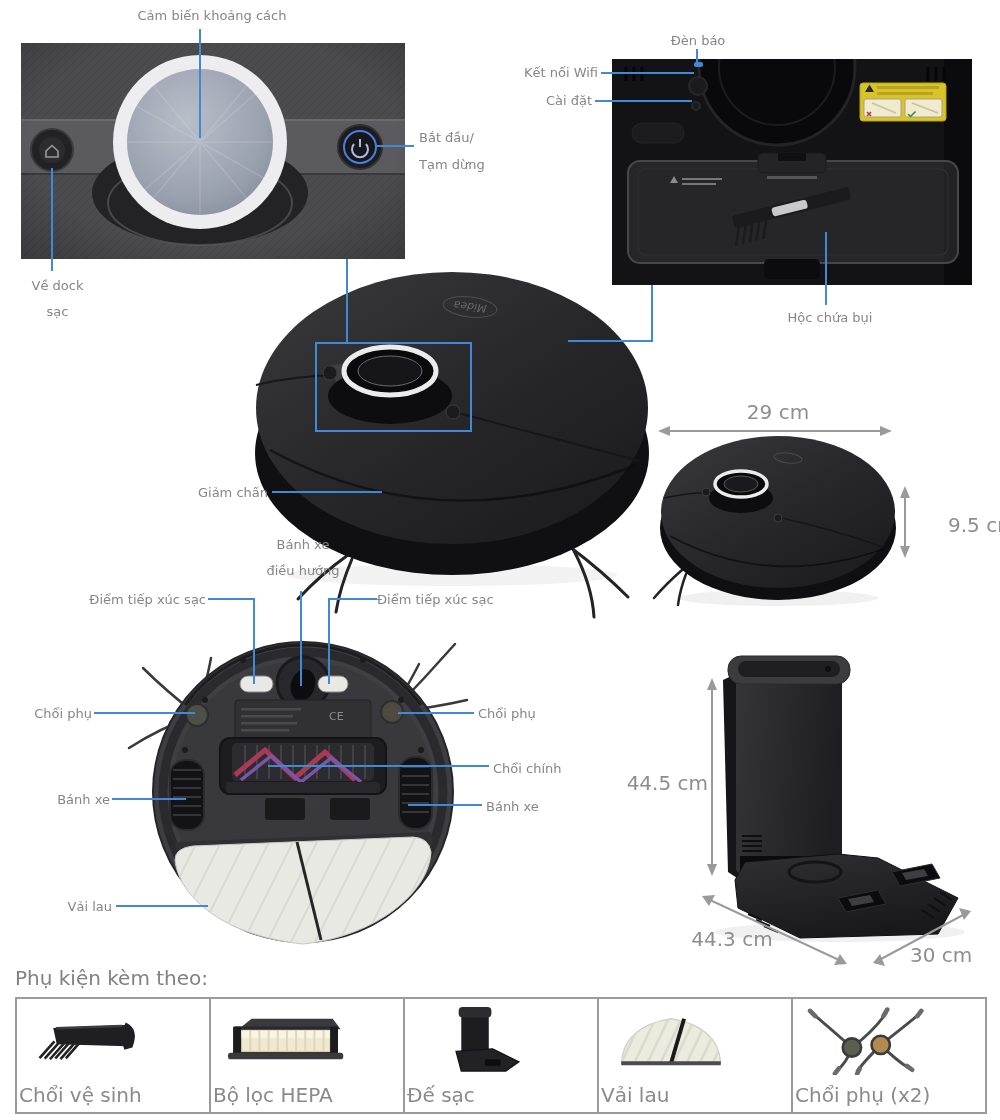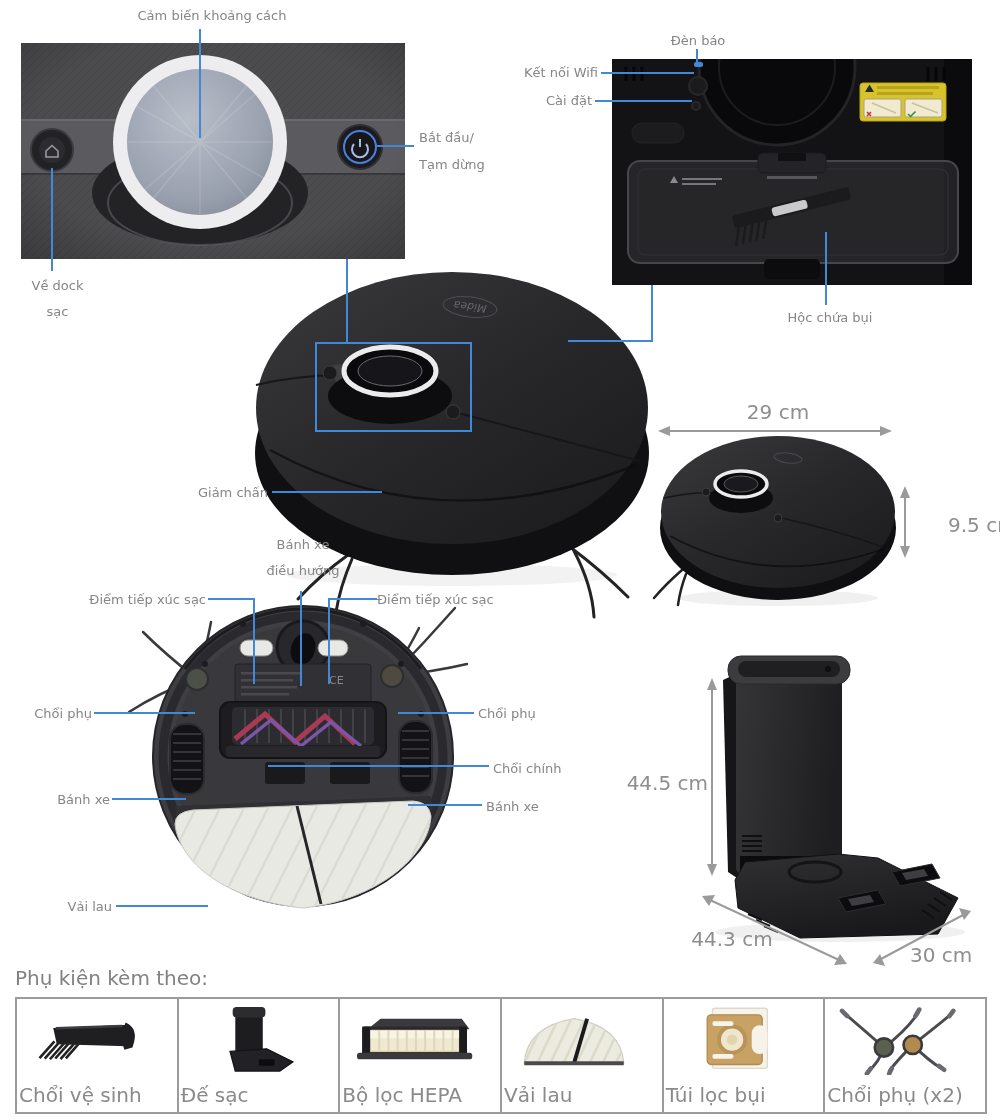--- a/index.html
+++ b/index.html
@@ -215,21 +215,21 @@
     <polygon points="2,7 14,2 14,12" fill="#9a9a9a"></polygon>
       <polygon points="236,7 224,2 224,12" fill="#9a9a9a"></polygon>
   </svg>
   <div class="lbl dim" style="left:912px;top:512px;width:80px;margin-left:36px;">9.5 cm</div>
   <svg class="abs" style="left:898px;top:484px;" width="14" height="76">
     <line x1="7" y1="10" x2="7" y2="66" stroke="#9a9a9a" stroke-width="2"></line>
     <polygon points="7,2 2,14 12,14" fill="#9a9a9a"></polygon>
       <polygon points="7,74 2,62 12,62" fill="#9a9a9a"></polygon>
   </svg>
 
-  <div class="photo" style="left:115px;top:594px;width:360px;height:320px;">
+  <div class="photo" style="left:115px;top:630px;width:360px;height:320px;">
     <svg width="360" height="320" viewBox="0 0 360 320">
       <defs>
         <radialGradient id="udg" cx="0.5" cy="0.45" r="0.75">
           <stop offset="0" stop-color="#46464a"></stop>
             <stop offset="0.8" stop-color="#3c3c40"></stop>
             <stop offset="1" stop-color="#2e2e32"></stop>
         </radialGradient>
         <clipPath id="clothClip">
           <path d="M60,230 Q60,218 78,216 L298,207 Q314,208 316,222 C314,262 262,306 188,314 C110,306 64,268 60,230 Z"></path>
         </clipPath>
@@ -406,73 +406,61 @@
             <path d="M24,32 l-10,14 M28,32 l-10,14 M32,32 l-10,14 M36,31 l-10,14 M40,31 l-10,14 M44,30 l-10,14"></path>
           </g>
           <path d="M24,22 L74,15" stroke="#3c3c40" stroke-width="2"></path>
         </g>
       </svg>
       <div class="clabel">Chổi vệ sinh</div>
     </div>
 
     <div class="cell">
       <svg width="140" height="72" viewBox="0 0 100 55">
+        <polygon points="16,20 26,12 88,12 94,20" fill="#3a3a3e"></polygon>
+        <rect x="12" y="18" width="80" height="22" rx="2" fill="#2a2a2e"></rect>
+        <rect x="18" y="21" width="68" height="16" fill="#efe9d2" stroke="#d8cfa8"></rect>
+        <rect x="18" y="21" width="68" height="6" fill="#f7f4e6"></rect>
+        <g stroke="#ded6b4" stroke-width="1.5">
+          <path d="M25,21 v16 M32,21 v16 M39,21 v16 M46,21 v16 M53,21 v16 M60,21 v16 M67,21 v16 M74,21 v16 M81,21 v16"></path>
+        </g>
+        <rect x="12" y="18" width="6" height="22" fill="#1c1c1f"></rect>
+        <rect x="86" y="18" width="6" height="22" fill="#1c1c1f"></rect>
+        <rect x="8" y="38" width="88" height="5" rx="2" fill="#3a3a3e"></rect>
+      </svg>
+      <div class="clabel">Bộ lọc HEPA</div>
+    </div>
+
+    <div class="cell">
+      <svg width="140" height="72" viewBox="0 0 100 55">
         <rect x="38" y="5" width="21" height="34" rx="3" fill="#1d1d20"></rect>
         <rect x="36" y="3" width="25" height="8" rx="3" fill="#2c2c2f"></rect>
         <polygon points="34,37 62,35 82,45 72,52 38,52" fill="#222226" stroke="#141416"></polygon>
         <rect x="56" y="43" width="12" height="5" rx="1" fill="#0d0d0f"></rect>
       </svg>
       <div class="clabel">Đế sạc</div>
-    </div>
-
-    <div class="cell">
-      <svg width="140" height="72" viewBox="0 0 100 55">
-        <polygon points="16,20 26,12 88,12 94,20" fill="#3a3a3e"></polygon>
-        <rect x="12" y="18" width="80" height="22" rx="2" fill="#2a2a2e"></rect>
-        <rect x="18" y="21" width="68" height="16" fill="#efe9d2" stroke="#d8cfa8"></rect>
-        <rect x="18" y="21" width="68" height="6" fill="#f7f4e6"></rect>
-        <g stroke="#ded6b4" stroke-width="1.5">
-          <path d="M25,21 v16 M32,21 v16 M39,21 v16 M46,21 v16 M53,21 v16 M60,21 v16 M67,21 v16 M74,21 v16 M81,21 v16"></path>
-        </g>
-        <rect x="12" y="18" width="6" height="22" fill="#1c1c1f"></rect>
-        <rect x="86" y="18" width="6" height="22" fill="#1c1c1f"></rect>
-        <rect x="8" y="38" width="88" height="5" rx="2" fill="#3a3a3e"></rect>
-      </svg>
-      <div class="clabel">Bộ lọc HEPA</div>
     </div>
 
     <div class="cell">
       <svg width="140" height="72" viewBox="0 0 100 55">
         <defs>
           <clipPath id="mopc">
               <path d="M12,46 Q14,18 50,12 Q86,18 88,46 Z"></path>
             </clipPath>
         </defs>
         <path d="M12,46 Q14,18 50,12 Q86,18 88,46 Z" fill="#ecebe0" stroke="#cfcec2"></path>
         <g clip-path="url(#mopc)" stroke="#dcdacb" stroke-width="2">
           <path d="M20,8 L0,50 M30,8 L10,50 M40,8 L20,50 M50,8 L30,50 M60,8 L40,50 M70,8 L50,50 M80,8 L60,50 M90,8 L70,50 M100,8 L80,50"></path>
         </g>
         <path d="M60,12 L50,46" stroke="#1a1a1c" stroke-width="3"></path>
         <line x1="12" y1="46" x2="88" y2="46" stroke="#4a4a4e" stroke-width="3"></line>
       </svg>
       <div class="clabel">Vải lau</div>
     </div>
 
-    <div class="cell">
-      <svg width="140" height="72" viewBox="0 0 100 55">
-        <rect x="32" y="4" width="42" height="46" rx="2" fill="#f5f3ea" stroke="#ddd9cc"></rect>
-        <rect x="28" y="9" width="42" height="38" rx="3" fill="#c8a265" stroke="#b08c4e"></rect>
-        <rect x="62" y="17" width="12" height="22" rx="6" fill="#f5f3ea"></rect>
-        <circle cx="47" cy="28" r="10" fill="#efe6cc" stroke="#b8935a" stroke-width="3"></circle>
-        <circle cx="47" cy="28" r="4" fill="#e2d4ae"></circle>
-        <rect x="32" y="14" width="16" height="3.5" rx="1.5" fill="#f5f3ea"></rect>
-        <rect x="32" y="39" width="16" height="3.5" rx="1.5" fill="#f5f3ea"></rect>
-      </svg>
-      <div class="clabel">Túi lọc bụi</div>
-    </div>
 
     <div class="cell">
       <svg width="140" height="72" viewBox="0 0 100 55">
         <g stroke="#4a4a50" stroke-width="2.2" fill="none" stroke-linecap="round">
           <path d="M40,34 Q24,20 10,8"></path>
             <path d="M40,34 Q56,22 66,8"></path>
             <path d="M40,34 Q36,46 28,52"></path>
           <path d="M62,32 Q80,18 92,8"></path>
             <path d="M62,32 Q74,44 84,50"></path>
             <path d="M62,32 Q50,44 44,52"></path>

